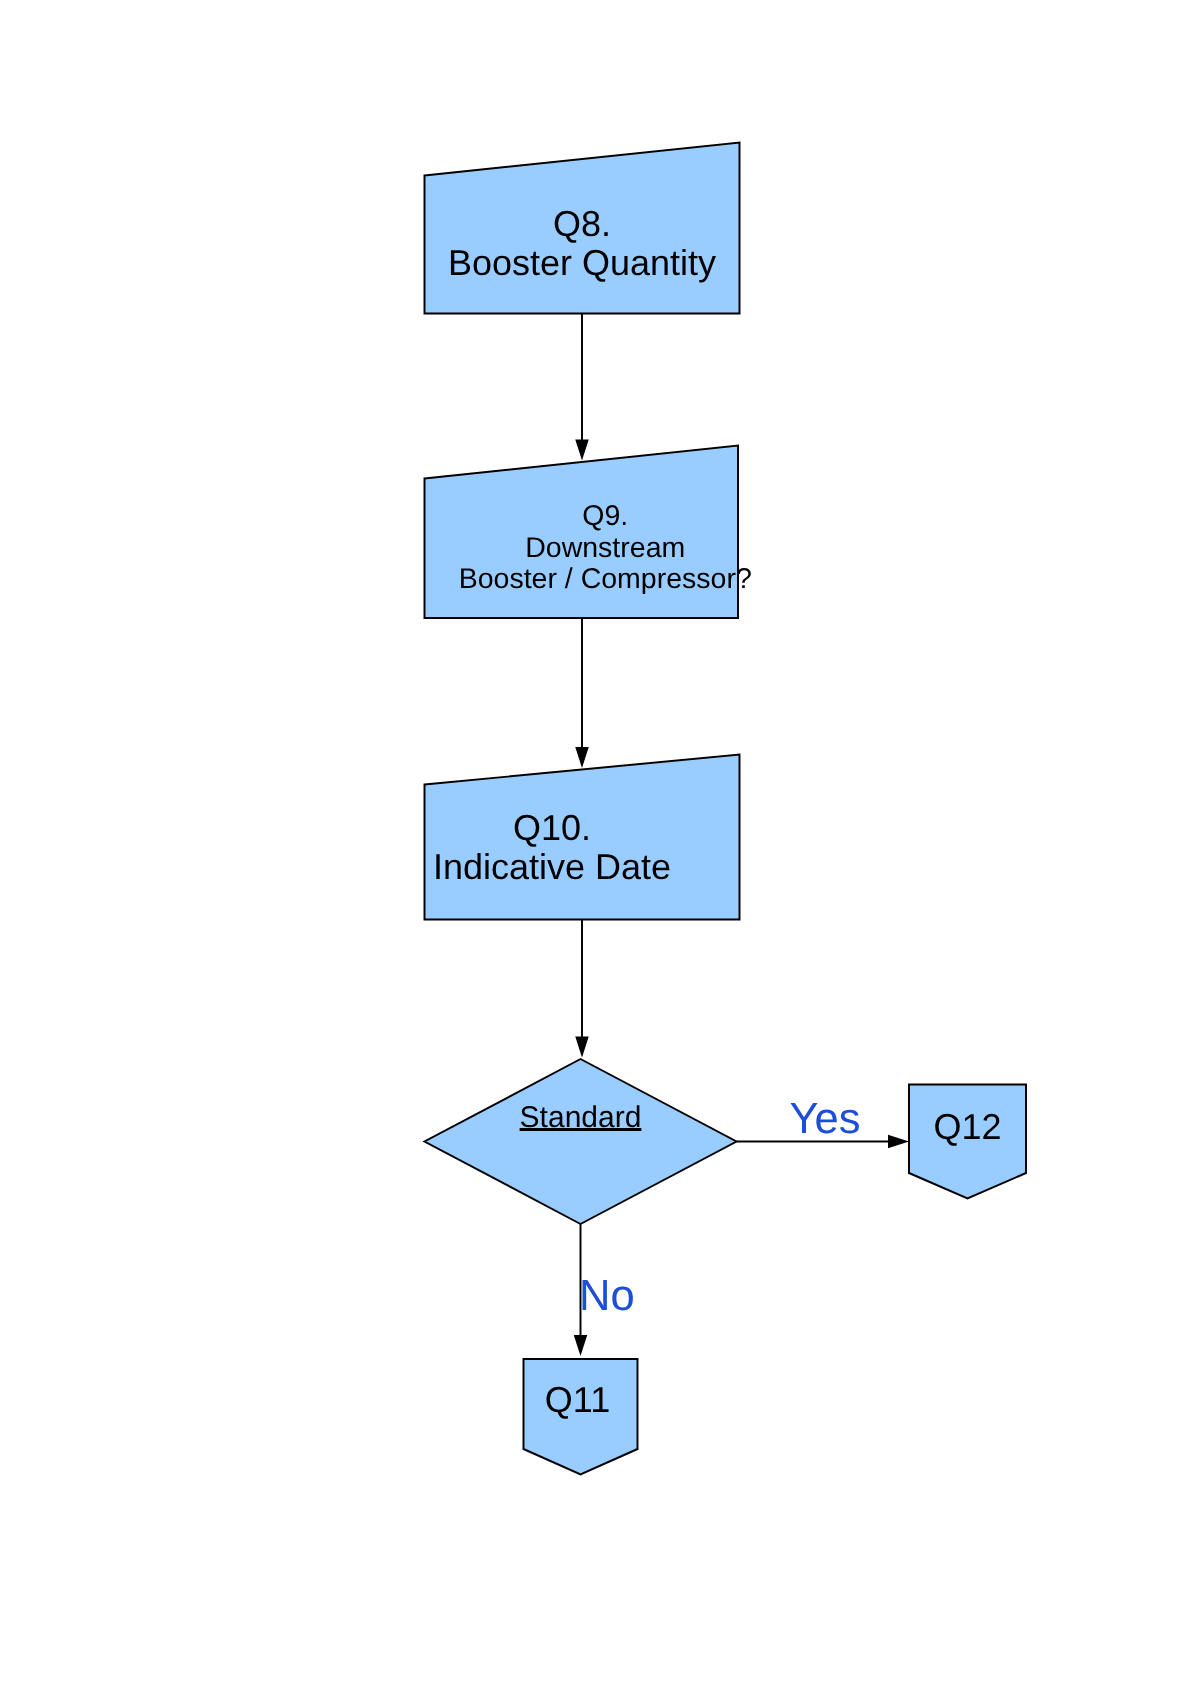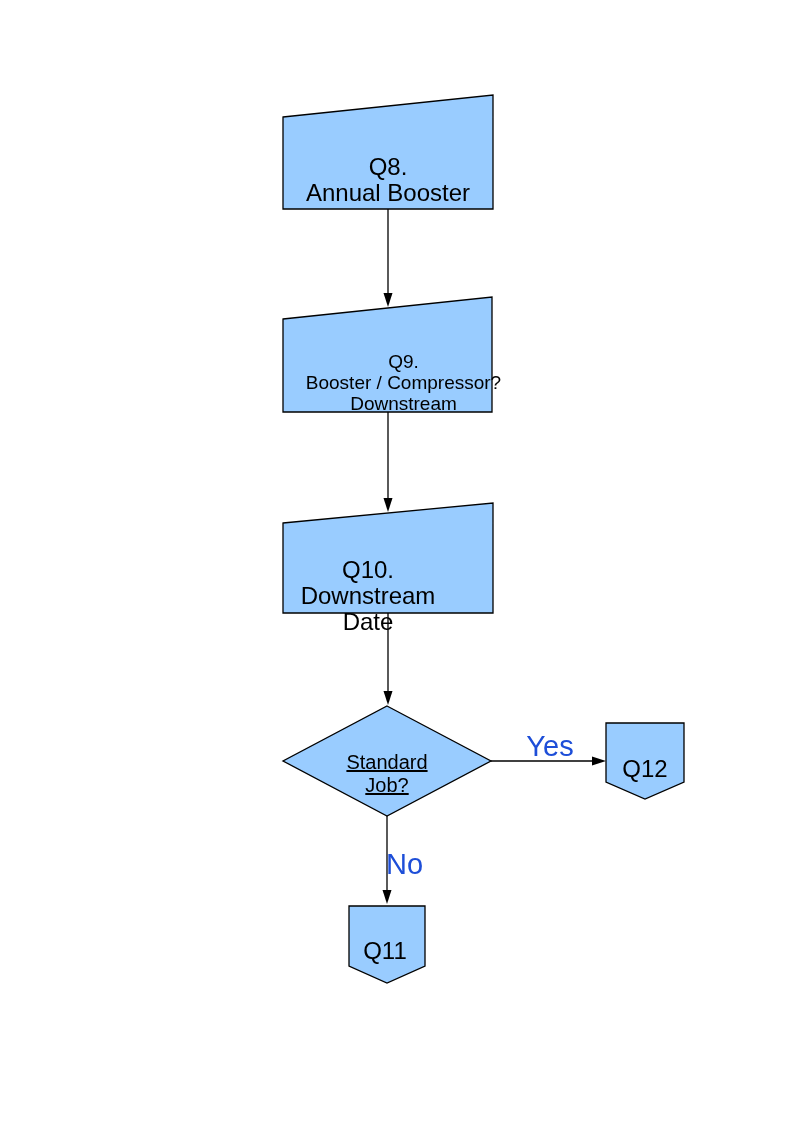--- a/index.html
+++ b/index.html
@@ -10,21 +10,20 @@
     width: 794px;
     height: 1123px;
     background: #ffffff;
     overflow: hidden;
   }
   .page > svg { position: absolute; left: 0; top: 0; }
   .node-label {
     position: absolute;
     text-align: center;
     color: #000000;
-    margin-top: 17px;
   }
   .node-label span { display: block; }
   .lbl-q8   { left: 283px; top: 137px; width: 210px; font-size: 24px; line-height: 26px; }
   .lbl-q9   { left: 283px; top: 334px; width: 241px; font-size: 19px; line-height: 21px; }
   .lbl-q10  { left: 283px; top: 540px; width: 170px; font-size: 24px; line-height: 26px; }
   .lbl-dec  { left: 287px; top: 734px; width: 200px; font-size: 20px; line-height: 23px; text-decoration: underline; }
   .lbl-q12  { left: 606px; top: 739px; width: 78px;  font-size: 24px; line-height: 26px; }
   .lbl-q11  { left: 349px; top: 921px; width: 72px;  font-size: 24px; line-height: 26px; }
   .edge-label {
     position: absolute;
@@ -63,37 +62,36 @@
       <polygon points="383.5,293 392.5,293 388,307"></polygon>
       <polygon points="383.5,498 392.5,498 388,512"></polygon>
       <polygon points="383.5,691 392.5,691 388,705"></polygon>
       <polygon points="592,756.5 592,765.5 606,761"></polygon>
       <polygon points="382.5,890 391.5,890 387,904"></polygon>
     </g>
   </svg>
 
   <div class="node-label lbl-q8">
     <span>Q8.</span>
-    <span>Annual Booster</span>
+    <span>Booster Quantity</span>
   </div>
 
   <div class="node-label lbl-q9">
     <span>Q9.</span>
+    <span>Downstream</span>
     <span>Booster / Compressor?</span>
-    <span>Downstream</span>
   </div>
 
   <div class="node-label lbl-q10">
     <span>Q10.</span>
-    <span>Downstream Date</span>
+    <span>Indicative Date</span>
   </div>
 
   <div class="node-label lbl-dec">
     <span>Standard</span>
-    <span>Job?</span>
   </div>
 
   <div class="node-label lbl-q12">
     <span>Q12</span>
   </div>
 
   <div class="node-label lbl-q11">
     <span>Q11</span>
   </div>
 

